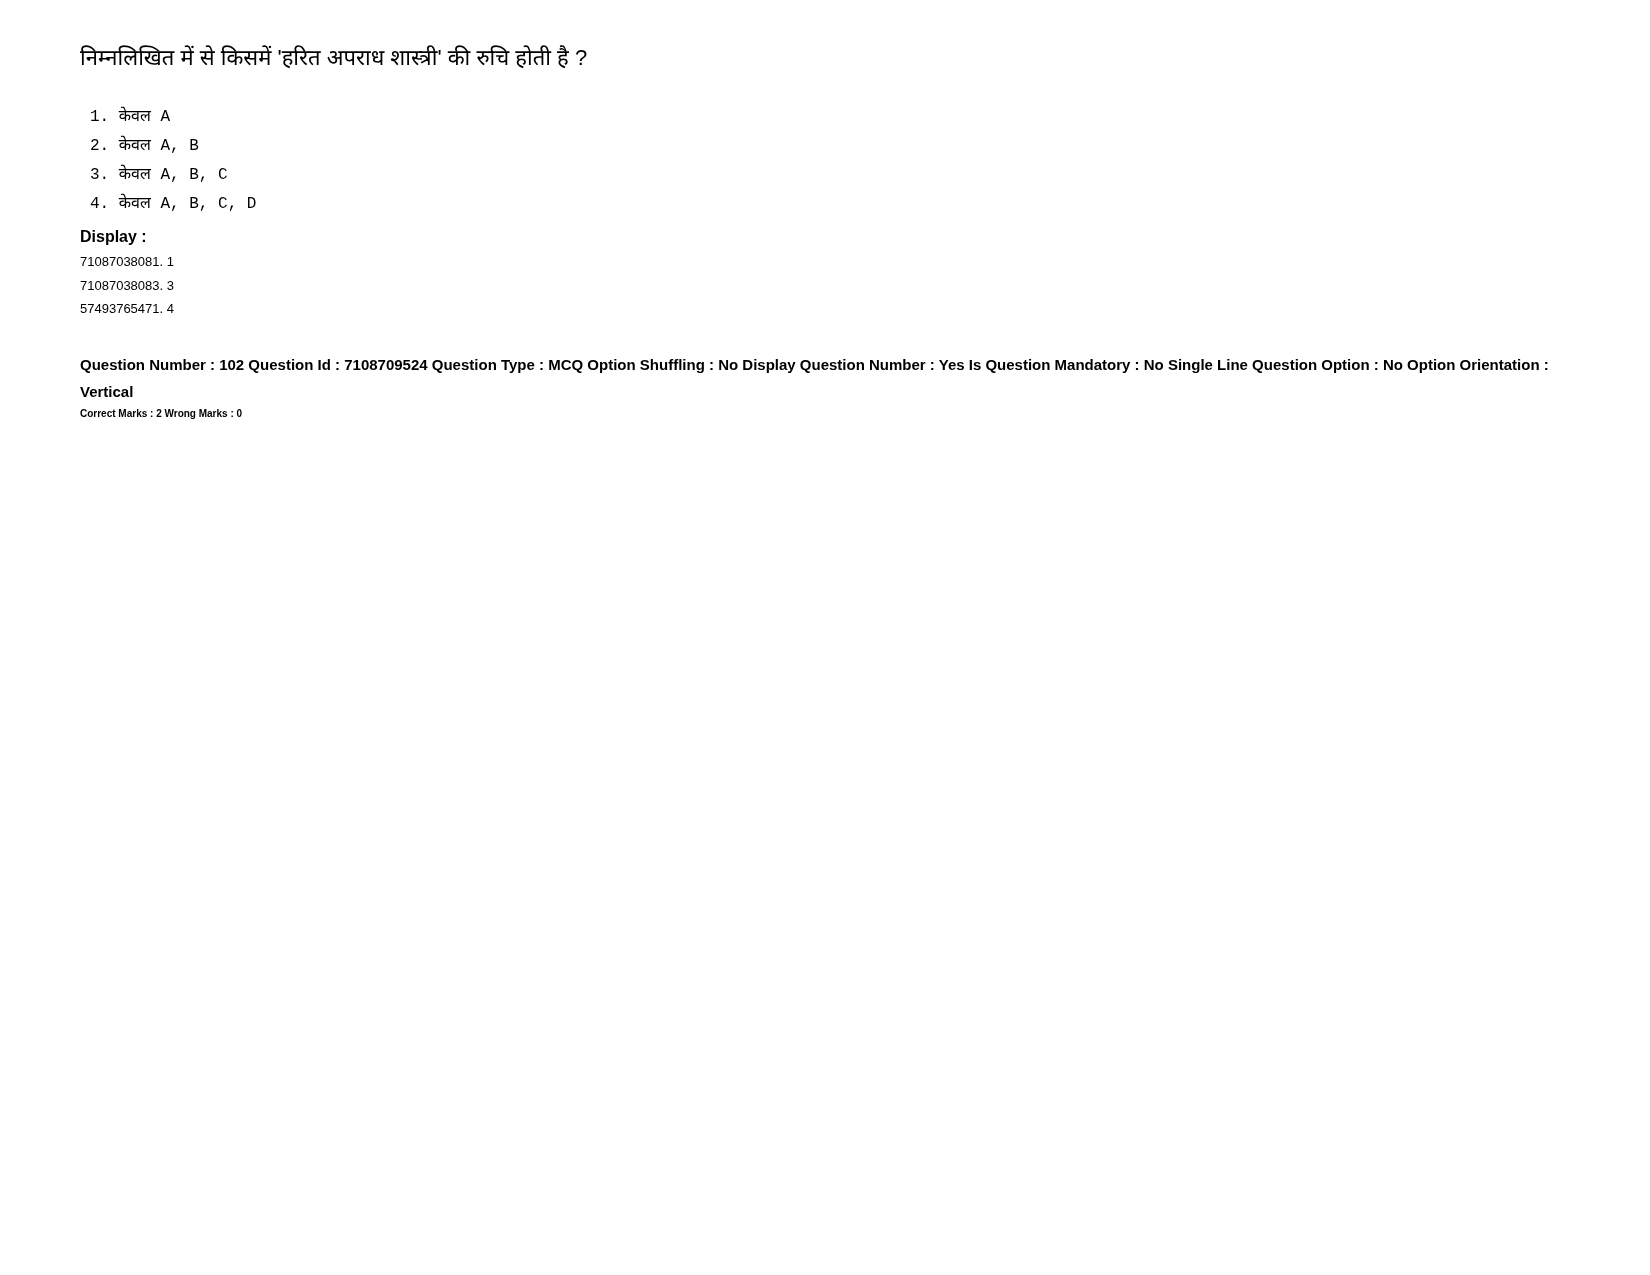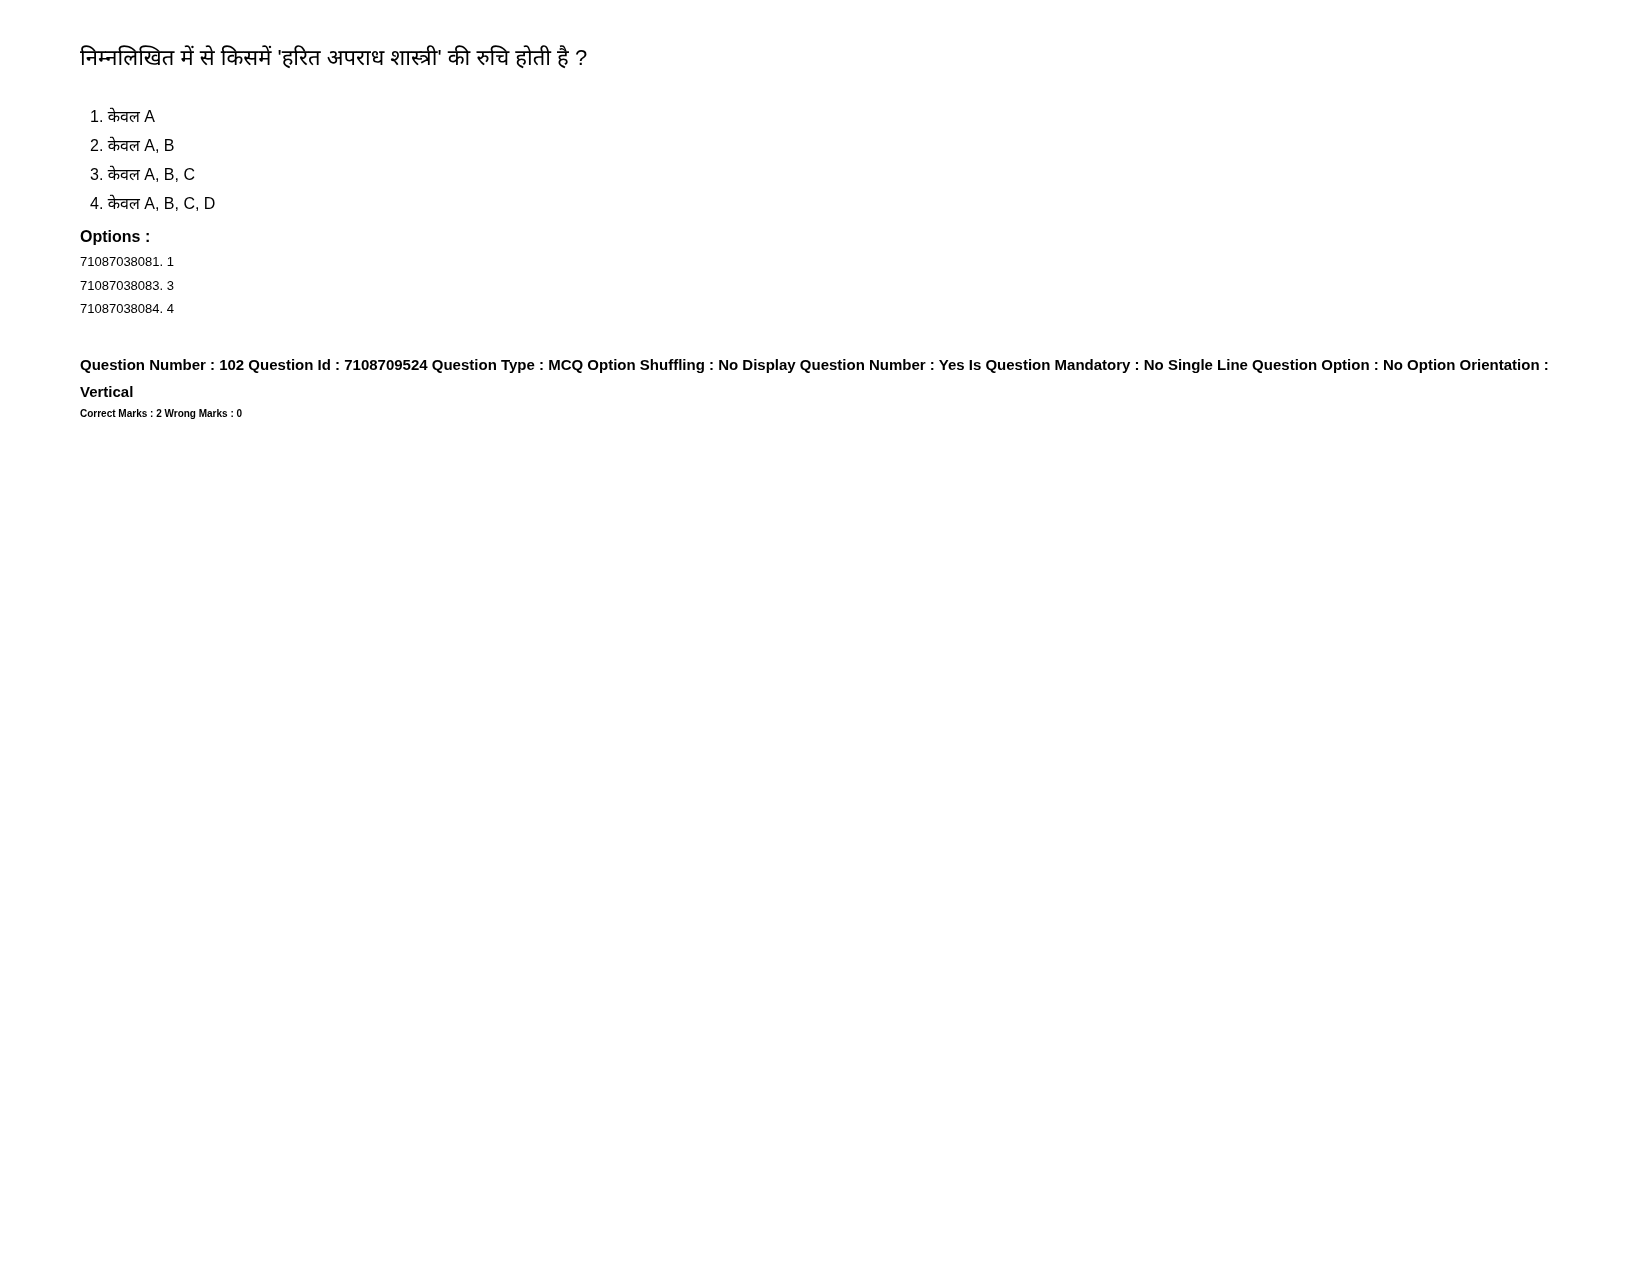--- a/index.html
+++ b/index.html
@@ -26,20 +26,21 @@
 
     .option-item {
       font-size: 17px;
       margin-bottom: 18px;
       line-height: 1.6;
     }
 
     .sub-options {
       margin-top: 4px;
       margin-left: 10px;
+      font-family: Liberation Mono, monospace;
     }
 
     .sub-option-item {
       font-size: 16px;
       line-height: 1.8;
     }
 
     .options-label {
       font-weight: bold;
       font-size: 16px;
@@ -84,33 +85,33 @@
     <div class="sub-option-item">
       <span>3.</span>
       <span>केवल A, B, C</span>
     </div>
     <div class="sub-option-item">
       <span>4.</span>
       <span>केवल A, B, C, D</span>
     </div>
   </div>
 
-  <div class="options-label">Options :</div>
+  <div class="options-label">Display :</div>
 
   <div>
     <div class="option-code-item">
       <span>71087038081.</span>
       <span>1</span>
     </div>
     <div class="option-code-item">
       <span>71087038083.</span>
       <span>3</span>
     </div>
     <div class="option-code-item">
-      <span>71087038084.</span>
+      <span>57493765471.</span>
       <span>4</span>
     </div>
   </div>
 
   <div class="question-meta">
     <div>Question Number : 102 Question Id : 7108709524 Question Type : MCQ Option Shuffling : No Display Question Number : Yes Is Question Mandatory : No Single Line Question Option : No Option Orientation : Vertical</div>
     <div class="correct-marks">Correct Marks : 2 Wrong Marks : 0</div>
   </div>
 
 </div>

